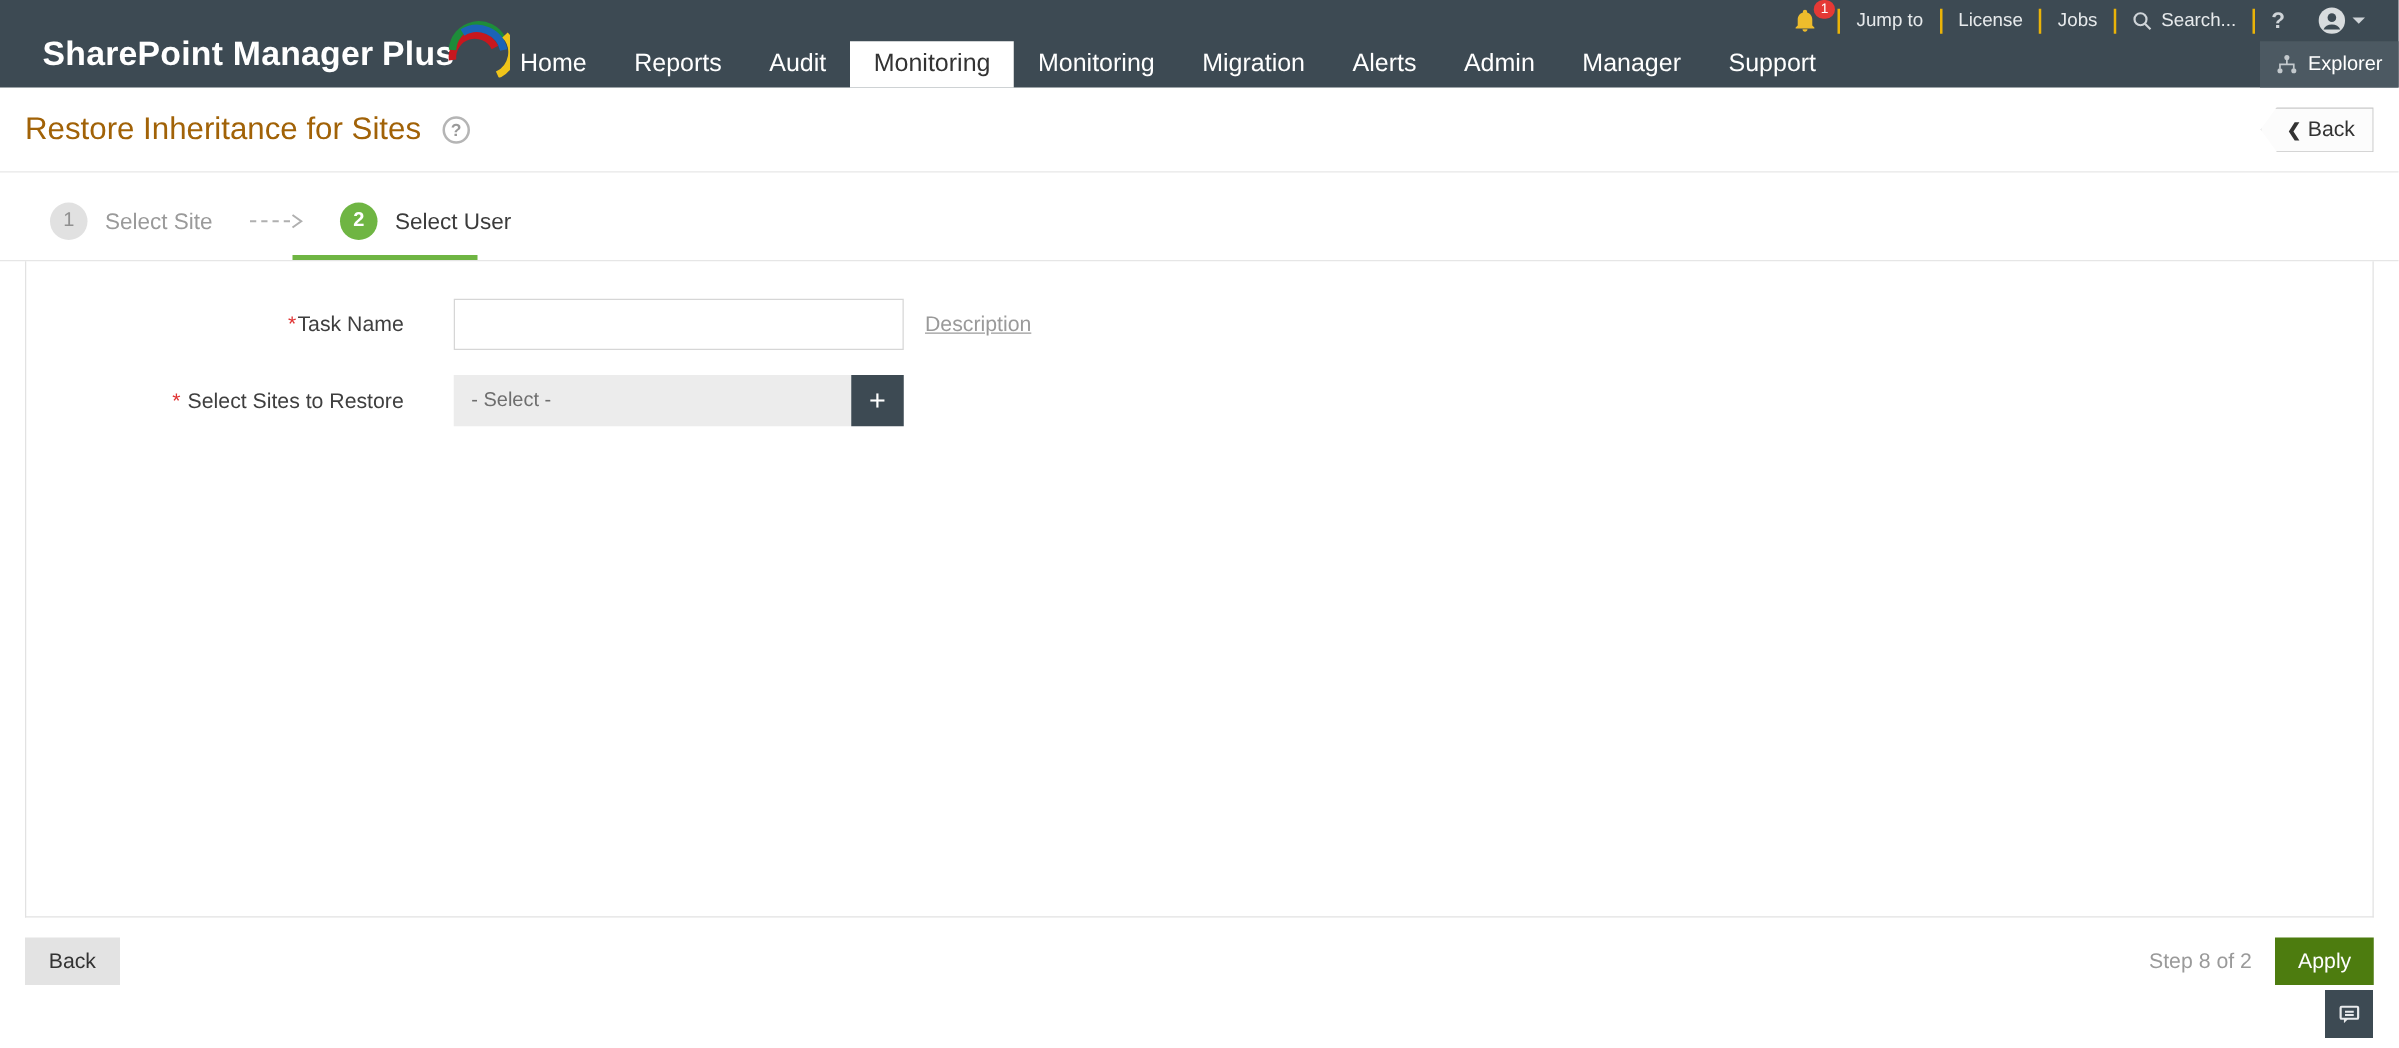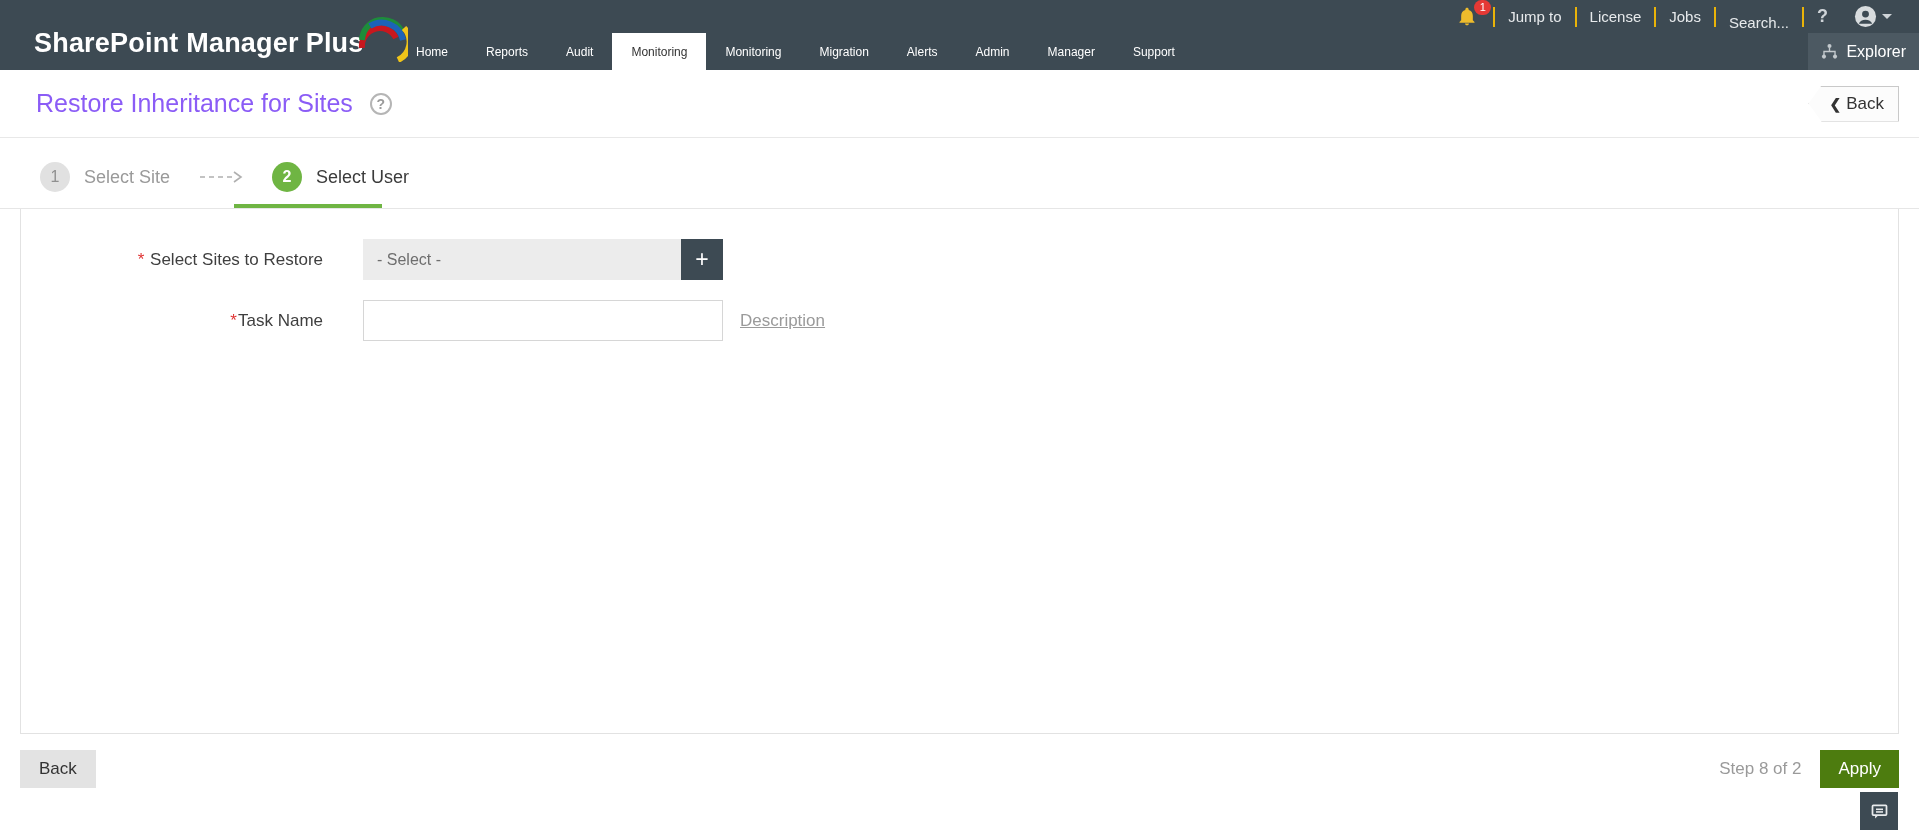--- a/index.html
+++ b/index.html
@@ -10,34 +10,34 @@
   .logo { position:absolute; left:34px; top:14px; display:flex; align-items:flex-end; color:#fff; }
   .logo-text { font-size:27px; font-weight:bold; letter-spacing:0.2px; line-height:42px; }
   .logo-text .plus { font-weight:bold; margin-left:7px; }
   .logo-arc { margin-left:-8px; margin-bottom:2px; }
 
   .utility-row { height:33px; display:flex; justify-content:flex-end; align-items:center; padding-right:14px; }
   .util-item { color:#e7eaec; font-size:15px; padding:0 13px; height:20px; display:flex; align-items:center; border-left:2px solid #eab308; cursor:pointer; }
   .util-item:first-child { border-left:none; }
   .bell-wrap { position:relative; border-left:none; padding-right:16px; }
   .badge { position:absolute; top:-7px; right:2px; background:#e53935; color:#fff; font-size:11px; min-width:17px; height:15px; border-radius:8px; display:flex; align-items:center; justify-content:center; padding:0 4px; }
-  .search-item { gap:7px;flex-direction:column; }
+  .search-item { gap:7px; }
   .help-q { font-size:18px; font-weight:bold; color:#cfd4d8; }
   .avatar-wrap { border-left:none; gap:5px; }
   .caret-down { width:0; height:0; border-left:5px solid transparent; border-right:5px solid transparent; border-top:5px solid #cfd4d8; }
 
   .nav-row { height:37px; display:flex; align-items:stretch; padding-left:397px; }
-  .nav-tab { color:#fff; font-size:12px; display:flex; align-items:center; padding:0 19px; cursor:pointer; }
+  .nav-tab { color:#fff; font-size:20px; display:flex; align-items:center; padding:0 19px; cursor:pointer; }
   .nav-tab.active { background:#fff; color:#333; }
   .nav-spacer { flex:1; }
   .explorer-btn { background:#4c5962; color:#fff; font-size:16px; display:flex; align-items:center; gap:8px; padding:0 13px; cursor:pointer; }
 
   
   .title-bar { height:68px; display:flex; align-items:center; padding:0 20px; border-bottom:1px solid #e8e8e8; }
-  .page-title { font-size:25px; color:#8b5cf6; font-weight:500;margin-left:16px; }
+  .page-title { font-size:25px; color:#a16207; font-weight:500; }
   .help-circle { width:22px; height:22px; border:2px solid #b5b5b5; border-radius:50%; color:#9a9a9a; font-size:14px; display:flex; align-items:center; justify-content:center; margin-left:17px; font-weight:bold; cursor:pointer; }
   .title-spacer { flex:1; }
   .back-top-btn { height:36px; background:#fcfcfc; border:1px solid #c9c9c9; color:#333; font-size:17px; display:flex; align-items:center; padding:0 14px 0 20px; cursor:pointer; clip-path:polygon(13px 0, 100% 0, 100% 100%, 13px 100%, 0 50%); }
   .back-top-btn .chev { font-size:14px; font-weight:bold; margin-right:5px; }
 
   
   .steps-row { display:flex; align-items:center; padding:24px 0 16px 40px; border-bottom:1px solid #e6e6e6; position:relative; }
   .step { display:flex; align-items:center; gap:14px; position:relative; }
   .step-circle { width:30px; height:30px; border-radius:50%; display:flex; align-items:center; justify-content:center; font-size:16px; }
   .step.inactive .step-circle { background:#e1e1e1; color:#909090; }
@@ -160,32 +160,32 @@
   </div>
   <div class="step active">
     <div class="step-circle">2</div>
     <div class="step-label">Select User</div>
   </div>
 </div>
 
 <div class="content-panel">
   <div class="form-row">
     <div class="form-label">
+      <span class="req">*</span><span>Task Name</span>
+    </div>
+    <input class="text-input" type="text" value="" style="">
+    <span class="desc-link">Description</span>
+  </div>
+
+  <div class="form-row">
+    <div class="form-label">
       <span class="req">*</span> <span>Select Sites to Restore</span>
     </div>
     <div class="select-box">- Select -</div>
     <button class="add-btn">+</button>
-  </div>
-
-  <div class="form-row">
-    <div class="form-label">
-      <span class="req">*</span><span>Task Name</span>
-    </div>
-    <input class="text-input" type="text" value="" style="">
-    <span class="desc-link">Description</span>
   </div>
 </div>
 
 <div class="footer-row">
   <button class="back-btn">Back</button>
   <div class="footer-spacer"></div>
   <span class="step-indicator">Step 8 of 2</span>
   <button class="apply-btn">Apply</button>
 </div>
 

